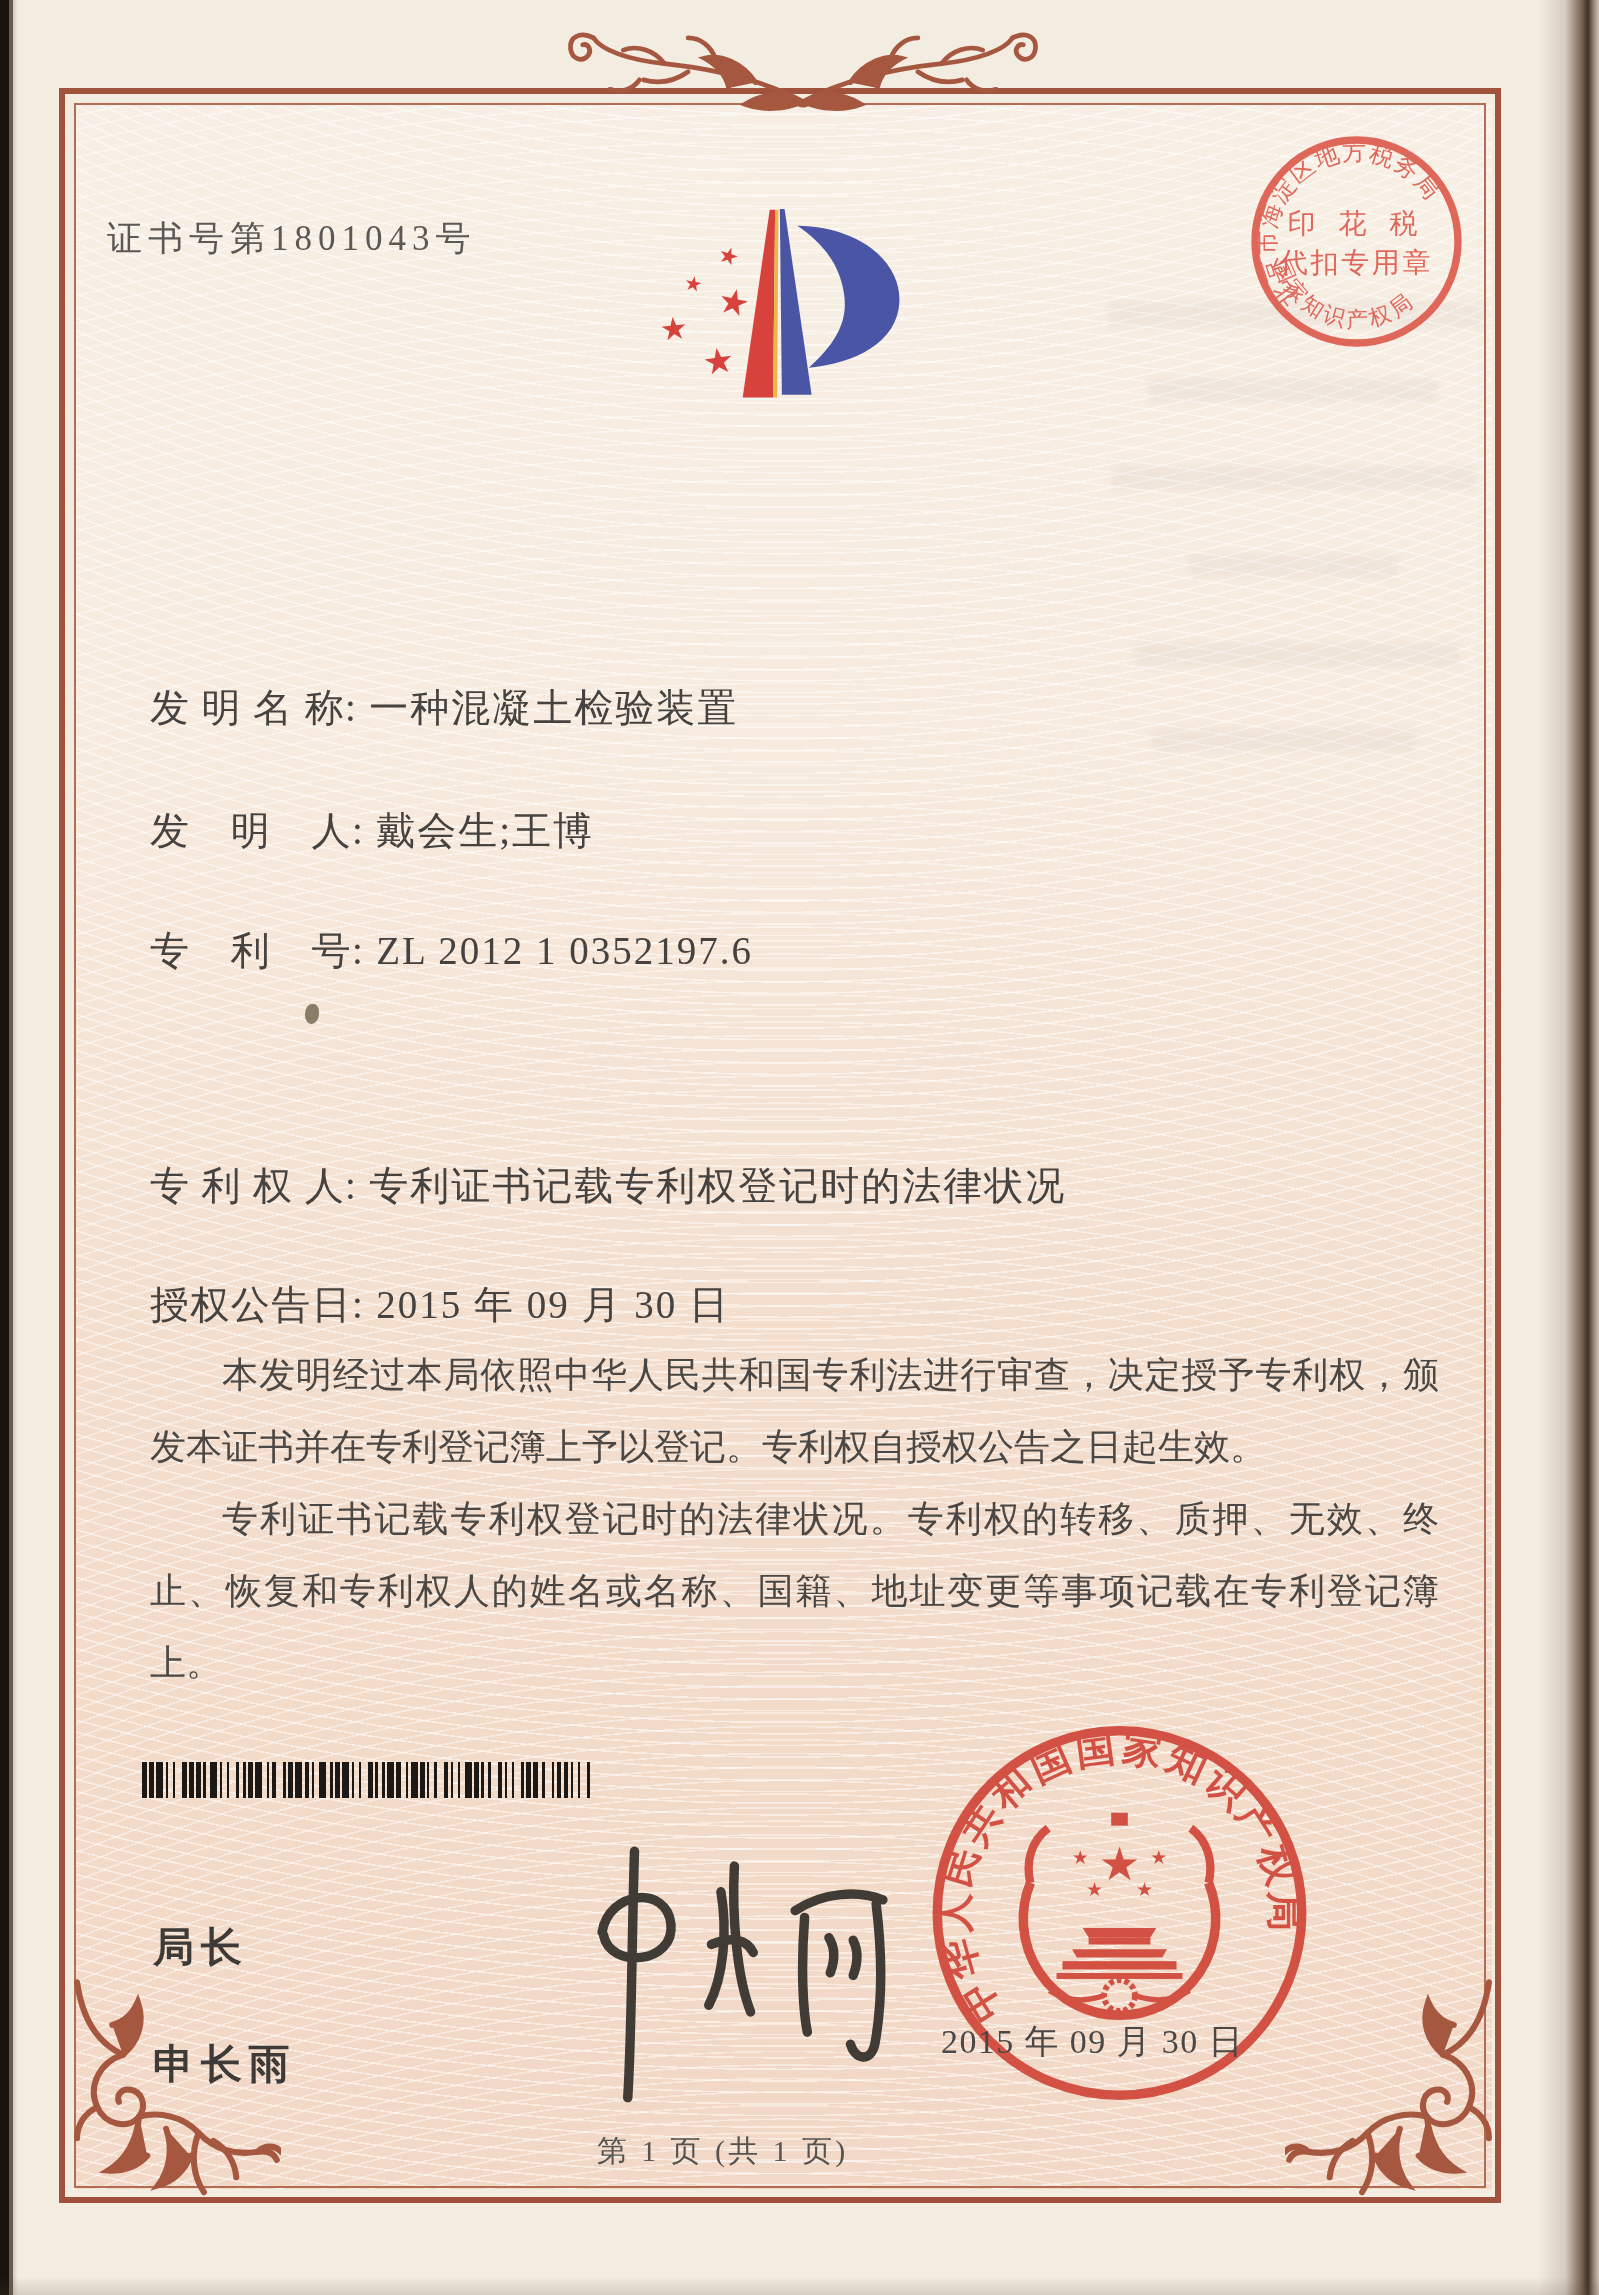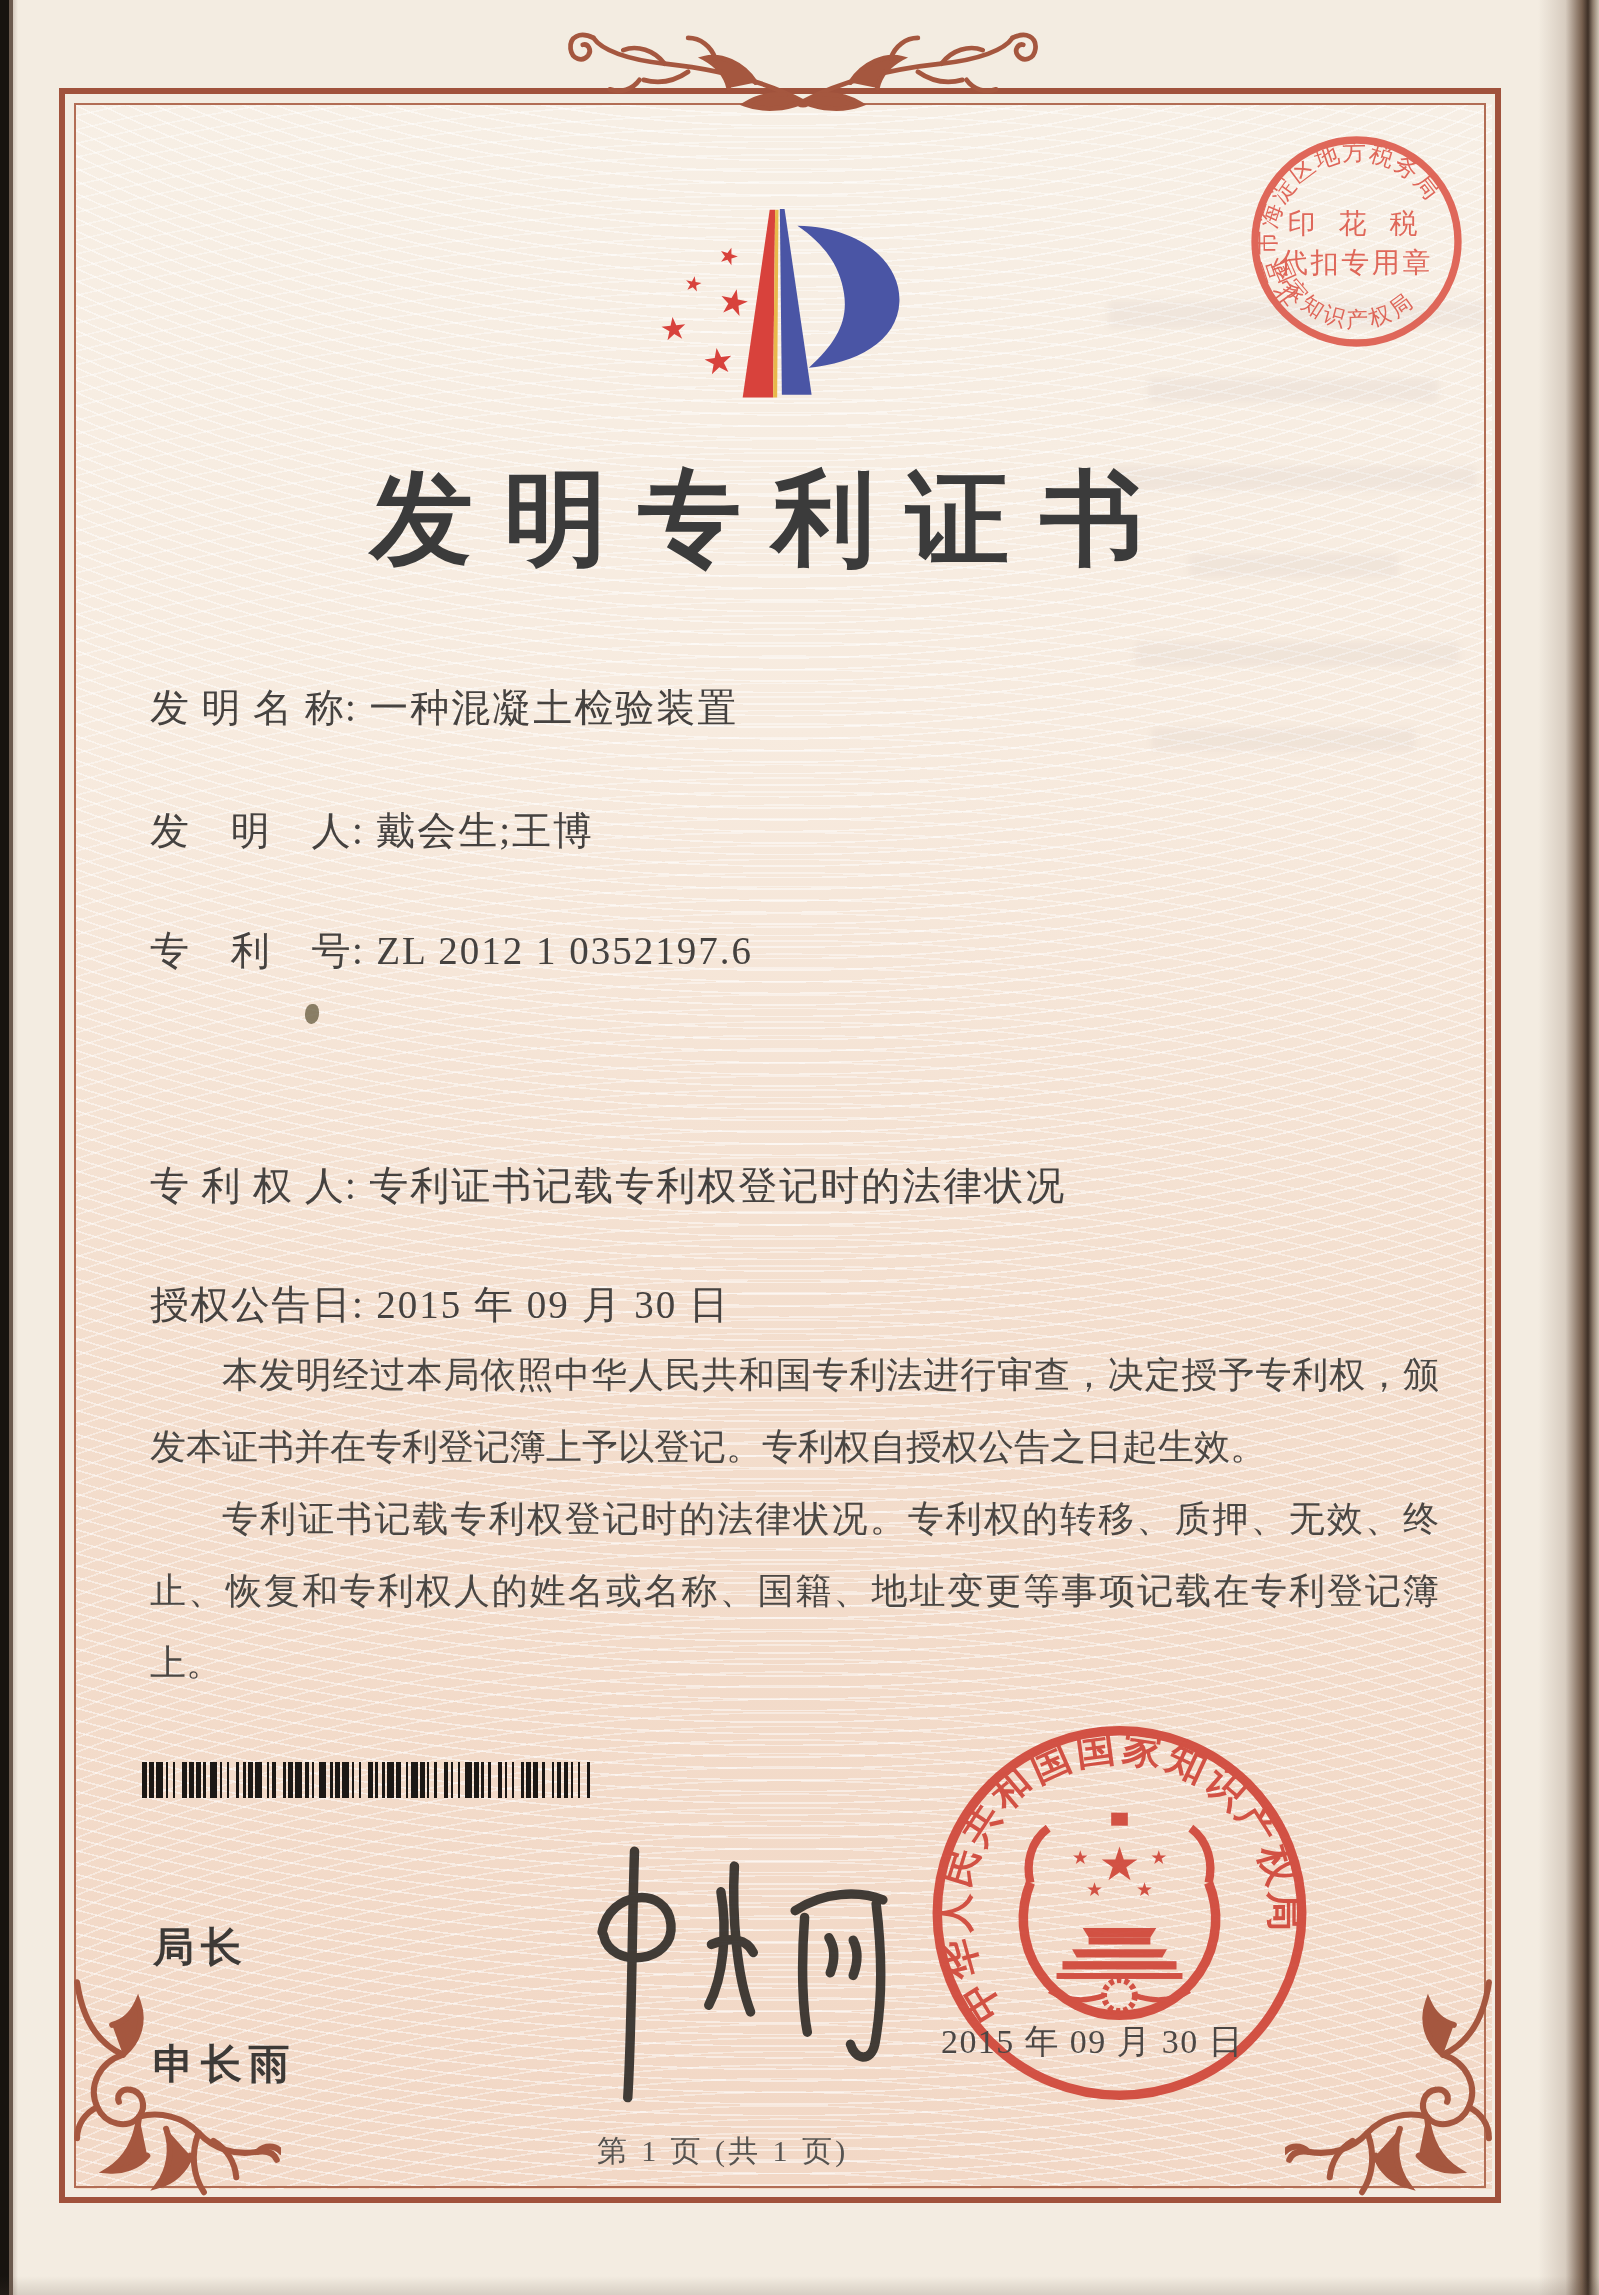--- a/index.html
+++ b/index.html
@@ -118,20 +118,21 @@
         <path d="M96,112 C120,92 128,62 118,34 C110,52 96,64 80,68" fill="#a5573f"></path>
         <path d="M120,204 C116,240 100,268 74,284 C96,286 118,278 132,262" fill="#a5573f"></path>
         <path d="M160,222 C170,250 166,282 148,306 C170,300 188,284 196,262" fill="#a5573f"></path>
         <path d="M230,240 C250,252 262,272 264,294"></path>
         <path d="M296,256 C306,246 322,246 330,256"></path>
         <path d="M58,190 C40,198 28,216 28,236"></path>
       </g>
     </svg>
   </div>
 
+  <div class="cert-no">证书号第1801043号</div>
 
   <svg style="position:absolute;left:640px;top:188px;" width="304" height="250" viewBox="0 0 450 370">
     <polygon points="192,32 200,32 197,310 152,310" fill="#d8423c"></polygon>
     <polygon points="200,32 205,32 203,310 197,310" fill="#e8b84b"></polygon>
     <polygon points="207,31 214,31 254,306 210,306" fill="#4a55a5"></polygon>
     <path d="M233,56 C330,58 386,112 384,168 C382,228 318,260 250,266 C292,228 308,196 302,156 C296,116 274,84 233,56 Z" fill="#4a55a5"></path>
     <g fill="#d8423c" font-family="'DejaVu Sans',sans-serif" text-anchor="middle">
       <text x="131" y="112" font-size="34" transform="rotate(18 131 102)">★</text>
       <text x="79" y="152" font-size="30" transform="rotate(10 79 142)">★</text>
       <text x="139" y="187" font-size="52" transform="rotate(12 139 170)">★</text>
@@ -149,21 +150,20 @@
     <text fill="#dd5c4e" font-size="36" letter-spacing="2">
       <textPath href="#tax-top-arc">北京市海淀区地方税务局</textPath>
     </text>
     <text fill="#dd5c4e" font-size="33" letter-spacing="5">
       <textPath href="#tax-bottom-arc">国家知识产权局</textPath>
     </text>
     <text x="170" y="158" fill="#dd5c4e" font-size="42" letter-spacing="12" text-anchor="middle">印 花 税</text>
     <text x="170" y="216" fill="#dd5c4e" font-size="42" letter-spacing="4" text-anchor="middle">代扣专用章</text>
   </svg>
 
-  <div class="doc-title">发明专利证书</div>
 
   <div class="field-row" style="top:681px;">
     <span class="lbl">发 明 名 称:</span><span class="val">一种混凝土检验装置</span>
   </div>
   <div class="field-row" style="top:804px;text-align:center;">
     <span class="lbl">发　明　人:</span><span class="val">戴会生;王博</span>
   </div>
   <div class="field-row" style="top:924px;">
     <span class="lbl">专　利　号:</span><span class="val">ZL 2012 1 0352197.6</span>
   </div>

